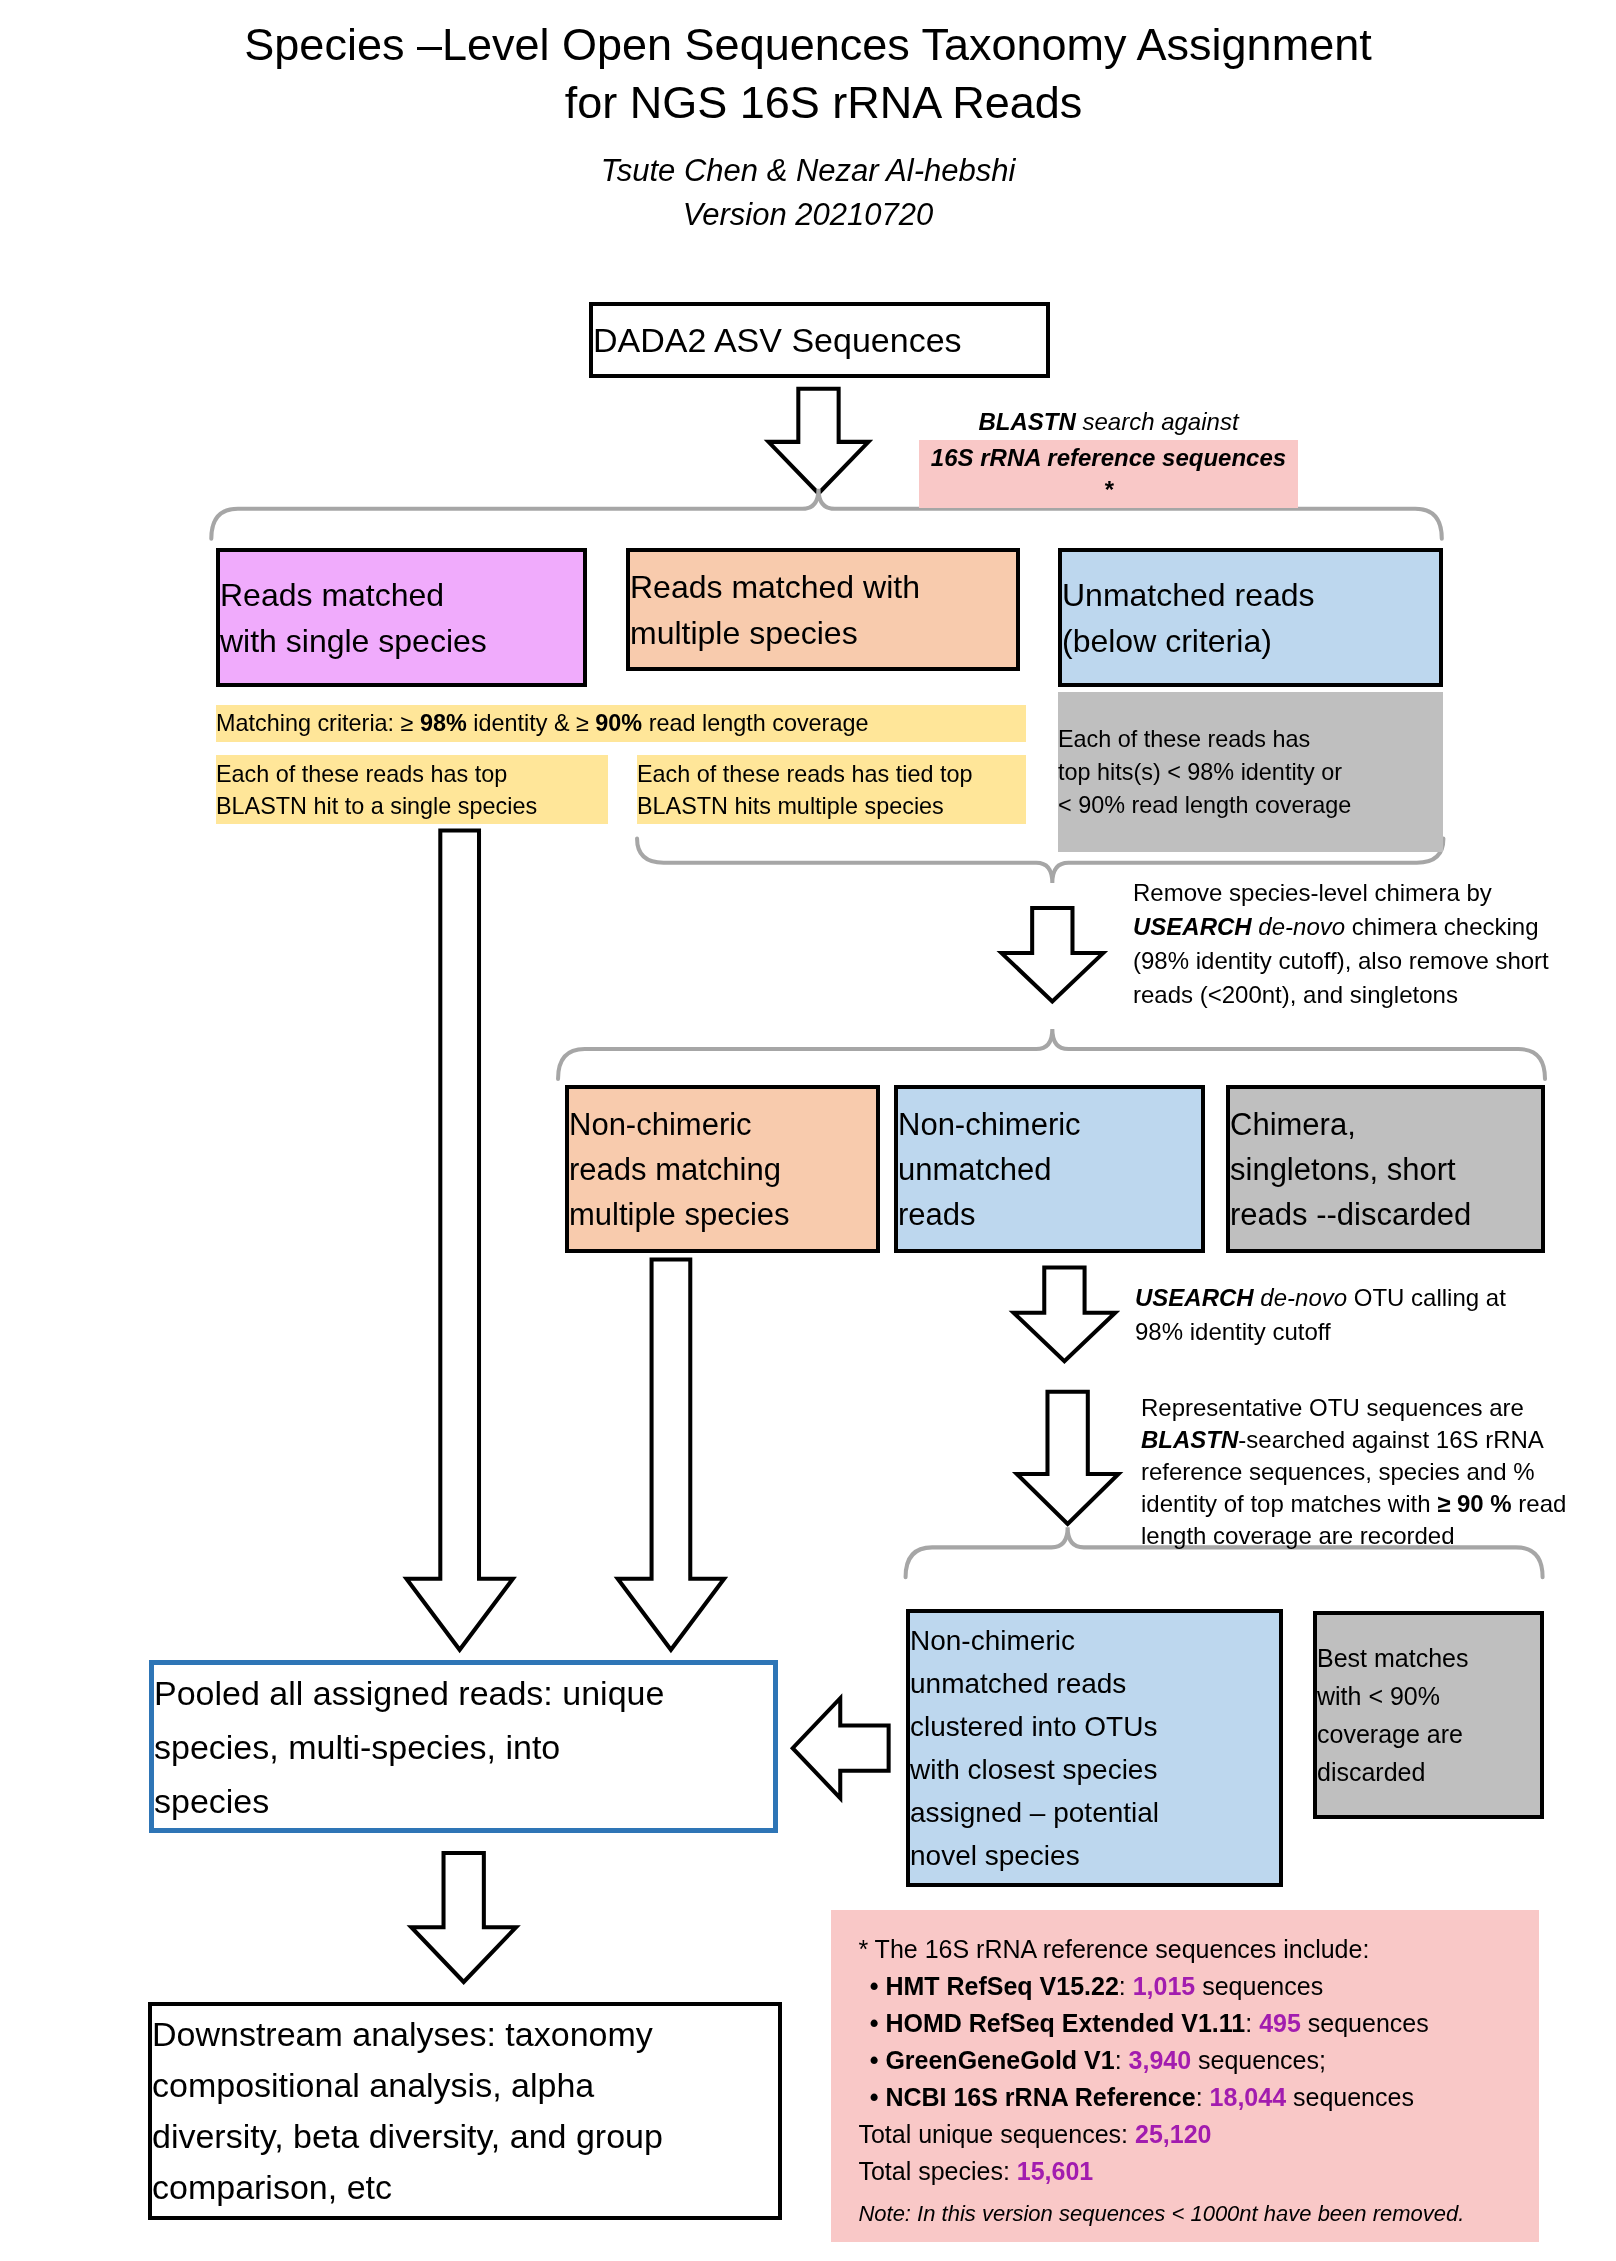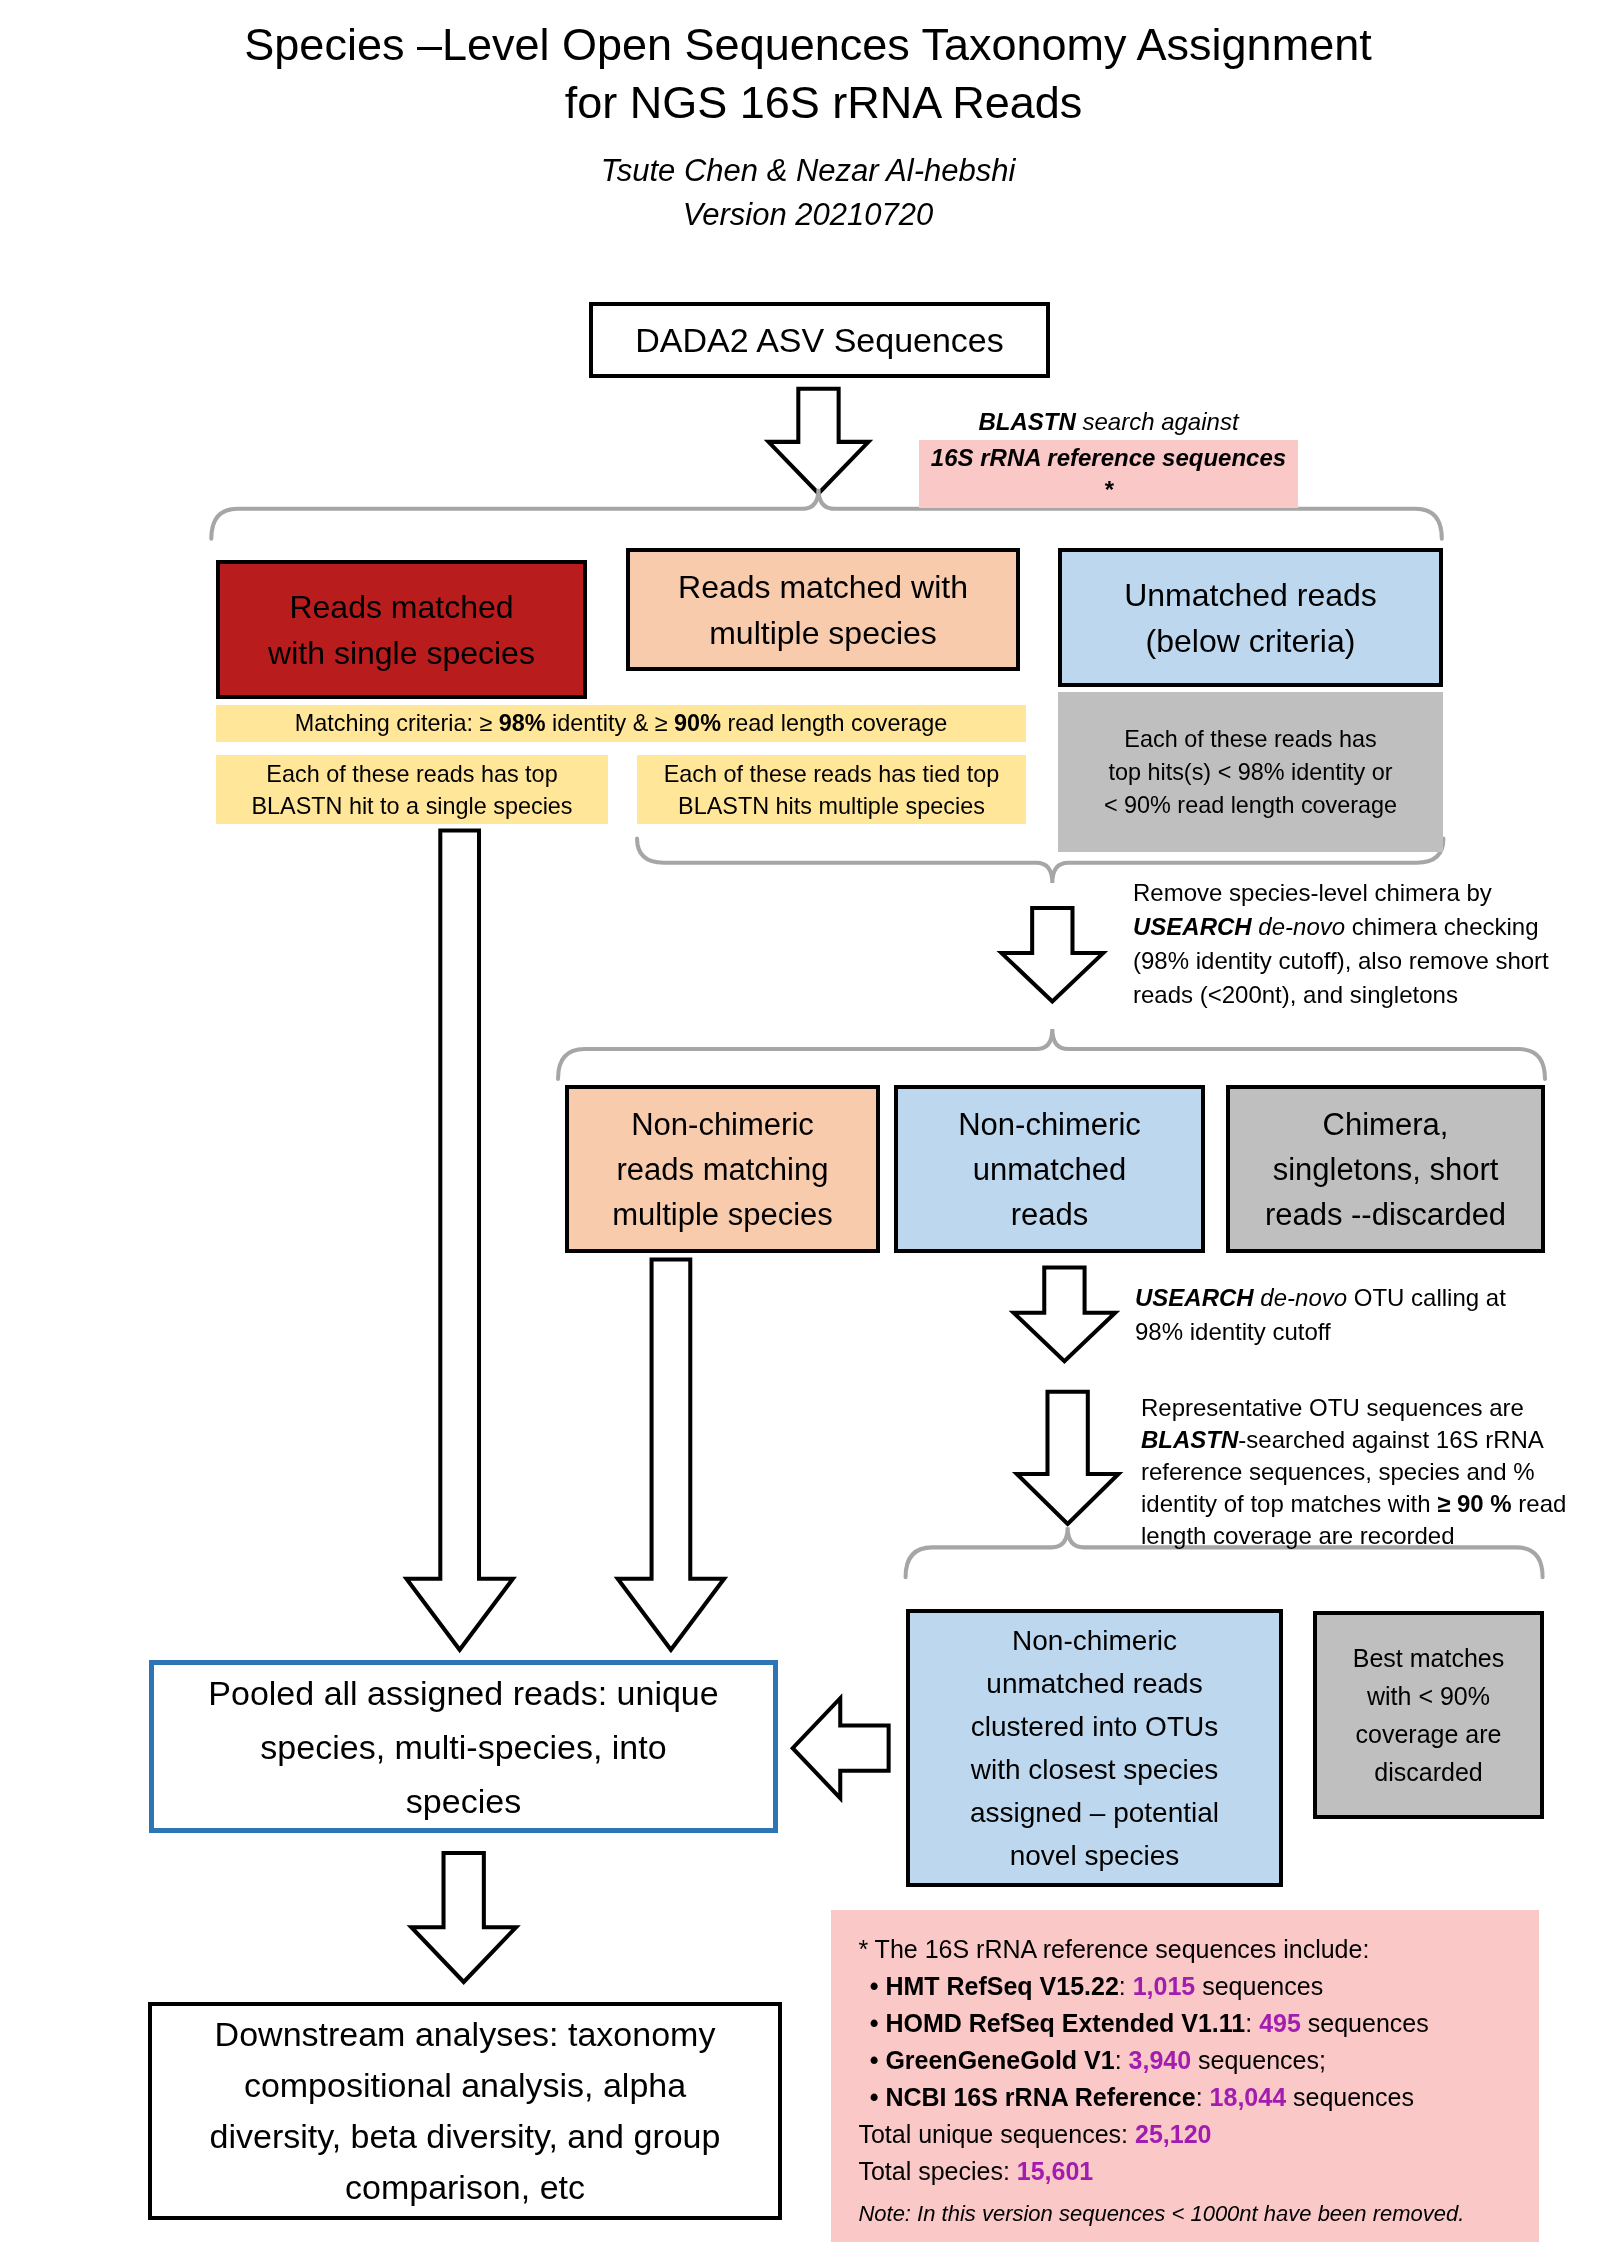--- a/index.html
+++ b/index.html
@@ -6,25 +6,25 @@
   #canvas{position:relative;width:1616px;height:2261px;background:#fff;overflow:hidden;
           font-family:"Liberation Sans",sans-serif;color:#000;}
   .abs{position:absolute;}
   .ctr{text-align:center;}
   .ln{display:block;}
   .b{font-weight:bold;}
   .i{font-style:italic;}
   .bi{font-weight:bold;font-style:italic;}
   .num{color:#a21caf;font-weight:bold;}
   .box{position:absolute;box-sizing:border-box;display:flex;flex-direction:column;
-       justify-content:center;text-align:center;}
+       justify-content:center;text-align:left;}
   .bordered{border:4.8px solid #000;}
   .title{left:0;right:0;text-align:center;font-size:45px;font-weight:500;letter-spacing:0px;}
   .subtitle{left:0;right:0;text-align:center;font-size:31px;font-style:italic;}
-  .fill-green{background:#b91c1c;margin-top:12px;}
+  .fill-green{background:#f0abfc;}
   .fill-orange{background:#F8CBAD;}
   .fill-blue{background:#BDD7EE;}
   .fill-gray{background:#BFBFBF;}
   .fill-yellow{background:#FFE699;}
   .fill-pink{background:#F9C8C7;}
   .note-text{position:absolute;text-align:left;font-size:24px;line-height:34px;}
   svg.layer{position:absolute;left:0;top:0;}
   .blockarrow{fill:#fff;stroke:#000;stroke-width:5;stroke-linejoin:miter;}
   .brace{fill:none;stroke:#A6A6A6;stroke-width:5;stroke-linecap:round;}
   .refline{display:block;}

